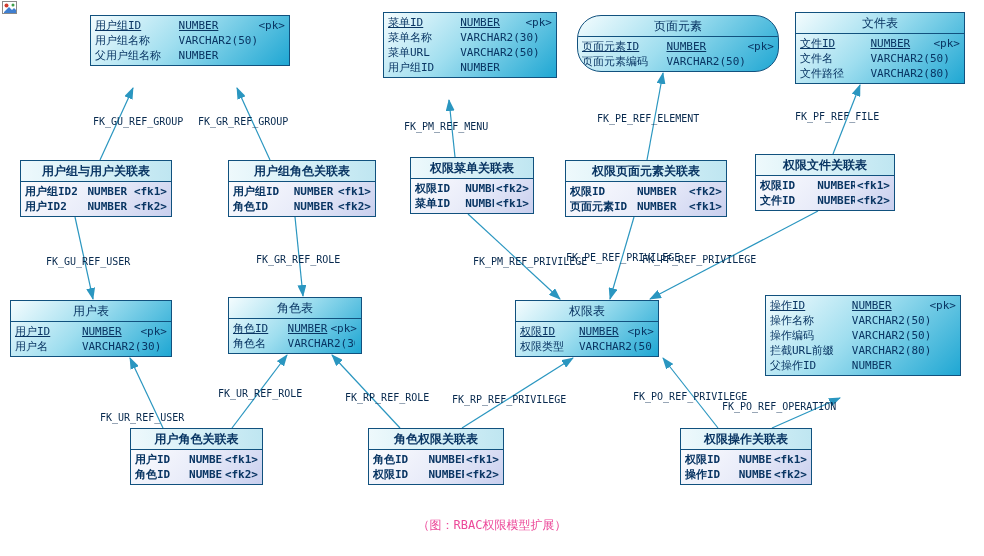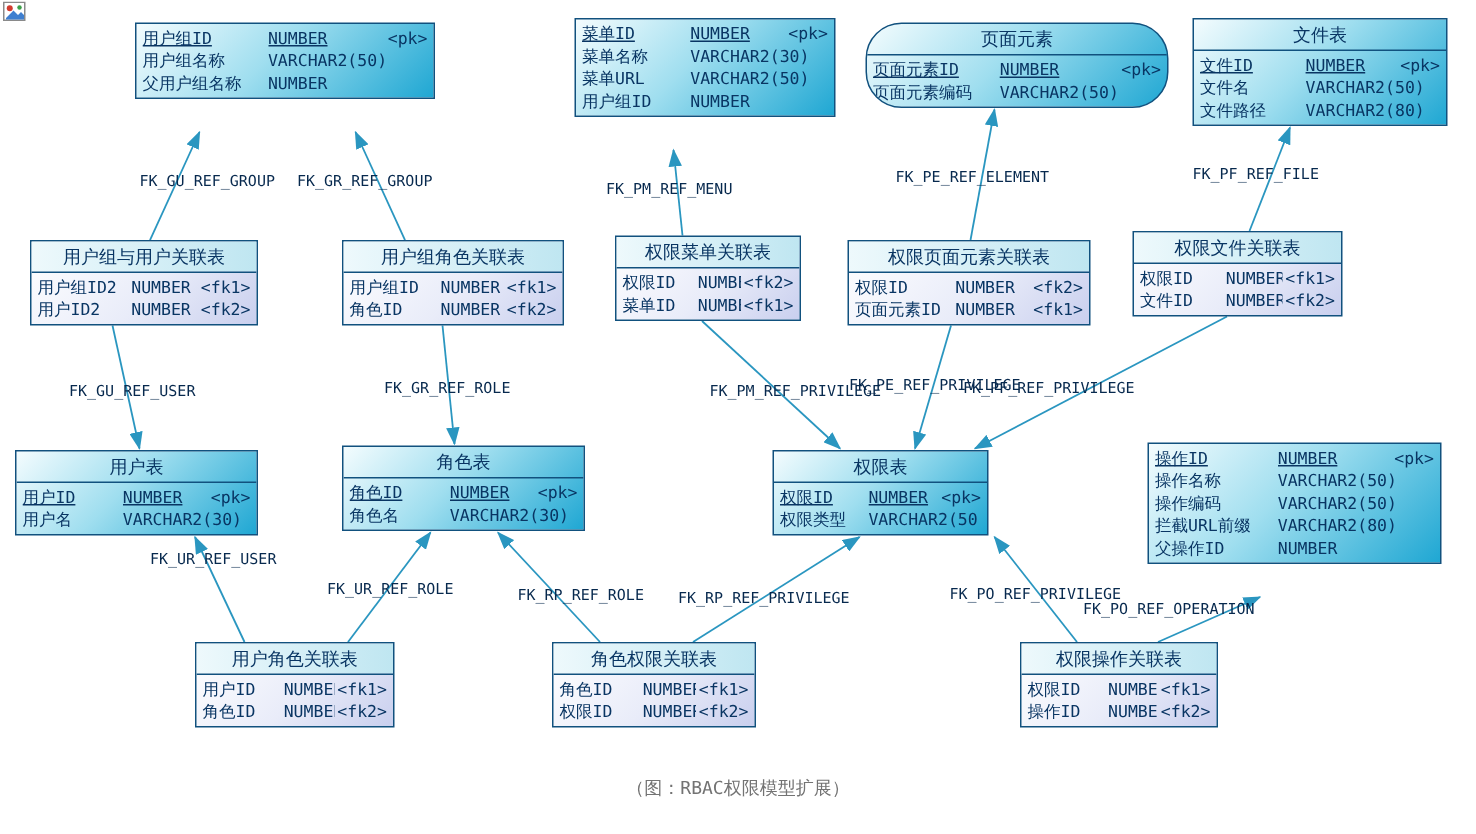--- a/index.html
+++ b/index.html
@@ -16,41 +16,42 @@
   #tables-layer, #labels-layer { position:absolute; left:0; top:0; width:100%; height:100%; z-index:2; pointer-events:none; }
   .db-table {
     position:absolute; border:1px solid #11517e; font-size:11px;
     color:#093563; overflow:hidden; pointer-events:auto;
   }
   .db-table.entity {
     background:linear-gradient(135deg,#f4fcfe 0%,#9fdeef 45%,#1fa7d3 100%);
   }
   .db-table.assoc {
     background:linear-gradient(135deg,#ffffff 0%,#e9ecf9 55%,#c9cfee 100%);
+    font-weight:bold;
   }
   .db-table.assoc .tbl-title {
     background:linear-gradient(90deg,#eef9fc 0%,#bfe6f1 100%);
   }
   .tbl-title {
     text-align:center; font-size:12px; line-height:16px; padding:2px 4px;
     border-bottom:1px solid #11517e; white-space:nowrap;
   }
   .tbl-body { padding:2px 0; }
   .tbl-row { display:flex; line-height:15px; padding:0 4px; white-space:nowrap; }
   .col-name { flex:0 0 44%; overflow:hidden; }
   .col-type { flex:1 1 auto; overflow:hidden; }
   .col-key  { flex:0 0 auto; margin-left:2px; text-align:right; }
   .tbl-row.pk .col-name, .tbl-row.pk .col-type { text-decoration:underline; }
   .fk-label {
     position:absolute; z-index:3; font-size:10px; line-height:12px;
     color:#07294e; white-space:nowrap; pointer-events:auto;
   }
   .caption {
     position:absolute; left:0; right:0; top:517px; text-align:center;
-    font-size:12px; color:#737373; z-index:2;
+    font-size:12px; color:#ec4899; z-index:2;
   }
   .app-icon { position:absolute; left:2px; top:1px; z-index:2; }
 </style>
 </head>
 <body>
 
 <div class="canvas">
 
   <svg id="connector-svg" width="984" height="556">
     <defs>
@@ -238,21 +239,21 @@
             <span class="col-type">NUMBER</span>
             <span class="col-key">&lt;pk&gt;</span>
           </div>
           <div class="tbl-row">
             <span class="col-name">用户名</span>
             <span class="col-type">VARCHAR2(30)</span>
             <span class="col-key"></span>
           </div>
         </div>
       </div>
-      <div class="db-table entity" style="left: 228px; top: 297px; width: 162px;">
+      <div class="db-table entity" style="left: 228px; top: 297px; width: 134px;">
         <div class="tbl-title">角色表</div>
         <div class="tbl-body">
           <div class="tbl-row pk">
             <span class="col-name">角色ID</span>
             <span class="col-type">NUMBER</span>
             <span class="col-key">&lt;pk&gt;</span>
           </div>
           <div class="tbl-row">
             <span class="col-name">角色名</span>
             <span class="col-type">VARCHAR2(30)</span>
@@ -354,21 +355,21 @@
       <span class="fk-label" style="left: 93px; top: 116px;">FK_GU_REF_GROUP</span>
       <span class="fk-label" style="left: 198px; top: 116px;">FK_GR_REF_GROUP</span>
       <span class="fk-label" style="left: 404px; top: 121px;">FK_PM_REF_MENU</span>
       <span class="fk-label" style="left: 597px; top: 113px;">FK_PE_REF_ELEMENT</span>
       <span class="fk-label" style="left: 795px; top: 111px;">FK_PF_REF_FILE</span>
       <span class="fk-label" style="left: 46px; top: 256px;">FK_GU_REF_USER</span>
       <span class="fk-label" style="left: 256px; top: 254px;">FK_GR_REF_ROLE</span>
       <span class="fk-label" style="left: 473px; top: 256px;">FK_PM_REF_PRIVILEGE</span>
       <span class="fk-label" style="left: 566px; top: 252px;">FK_PE_REF_PRIVILEGE</span>
       <span class="fk-label" style="left: 642px; top: 254px;">FK_PF_REF_PRIVILEGE</span>
-      <span class="fk-label" style="left: 100px; top: 368px;">FK_UR_REF_USER</span>
+      <span class="fk-label" style="left: 100px; top: 412px;">FK_UR_REF_USER</span>
       <span class="fk-label" style="left: 218px; top: 388px;">FK_UR_REF_ROLE</span>
       <span class="fk-label" style="left: 345px; top: 392px;">FK_RP_REF_ROLE</span>
       <span class="fk-label" style="left: 452px; top: 394px;">FK_RP_REF_PRIVILEGE</span>
       <span class="fk-label" style="left: 633px; top: 391px;">FK_PO_REF_PRIVILEGE</span>
       <span class="fk-label" style="left: 722px; top: 401px;">FK_PO_REF_OPERATION</span>
     </div>
 
   <div class="caption">（图：RBAC权限模型扩展）</div>
 
   <svg class="app-icon" width="16" height="14">

